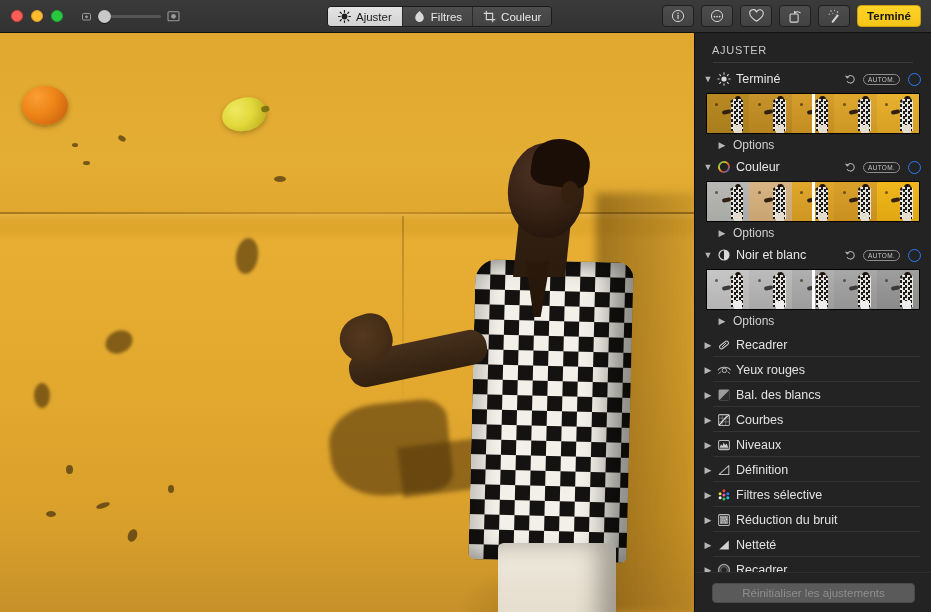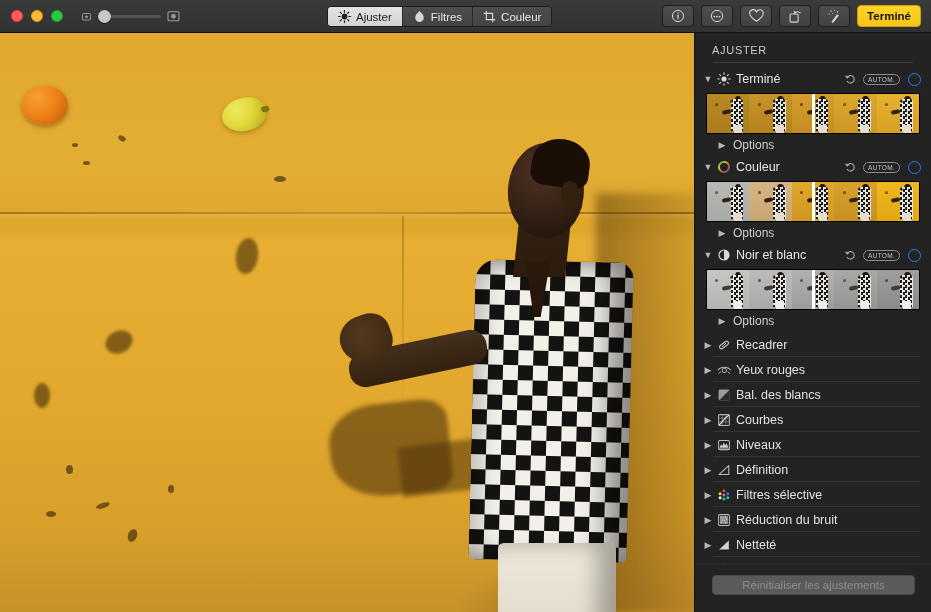--- a/index.html
+++ b/index.html
@@ -280,21 +280,21 @@
     height: 25px; padding-left: 6px; padding-right: 11px;
     position: relative;
   }
   .list-item:after {
     content: ""; position: absolute; left: 18px; right: 11px; bottom: 0;
     height: 1px; background: #343434;
   }
   .li-label { color: #e2e2e2; font-size: 12.5px; }
 
   .footer {
-    position: absolute; left: 0; bottom: 8px; width: 237px; height: 40px;
+    position: absolute; left: 0; bottom: 0; width: 237px; height: 40px;
     background: #232323; border-top: 1px solid #2e2e2e;
     display: flex; align-items: center; justify-content: center;
   }
   .resetbtn {
     width: 203px; height: 20px; border-radius: 4px;
     background: #5a5a5a; color: #8e8e8e; font-size: 11.5px;
     display: flex; align-items: center; justify-content: center;
     border: 1px solid #4a4a4a;
   }
   svg { display: block; }

